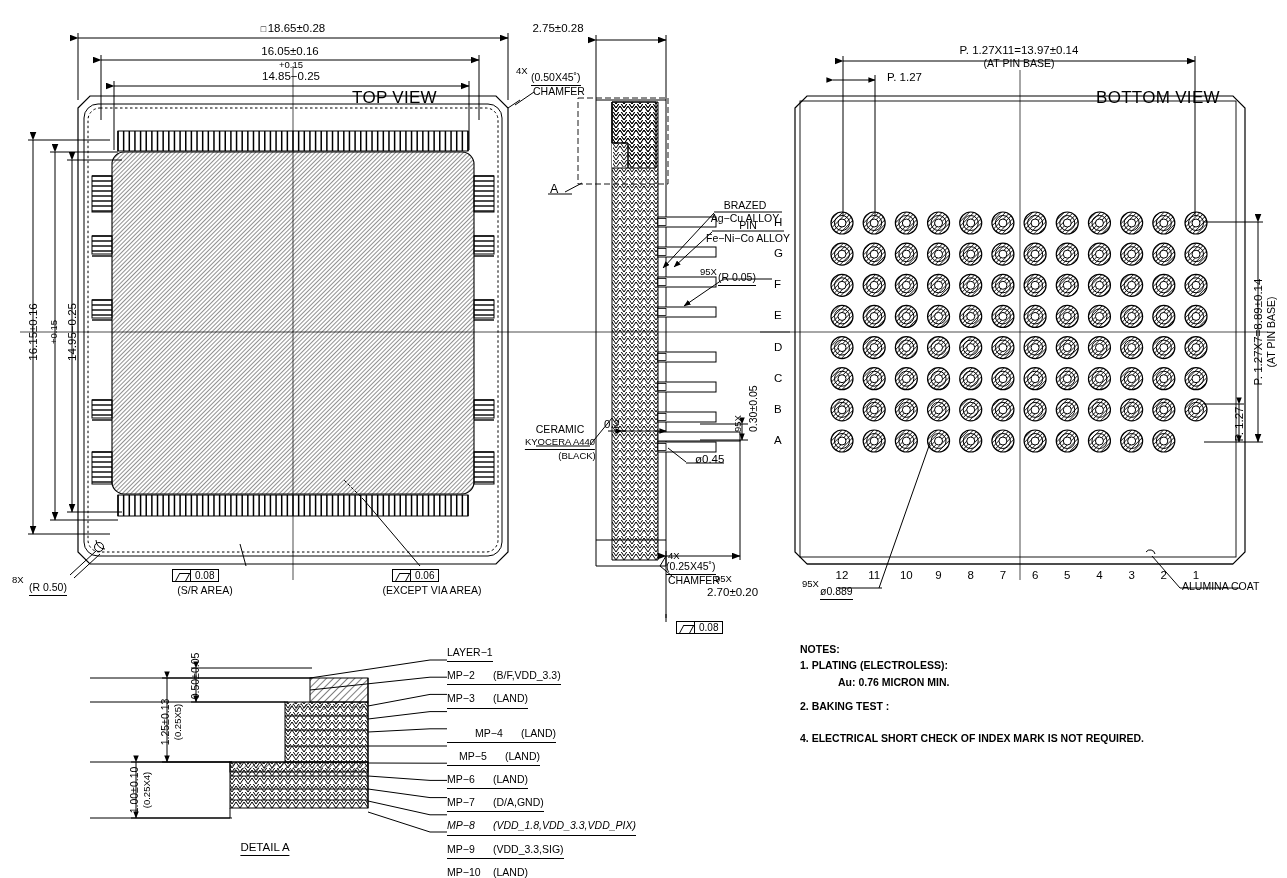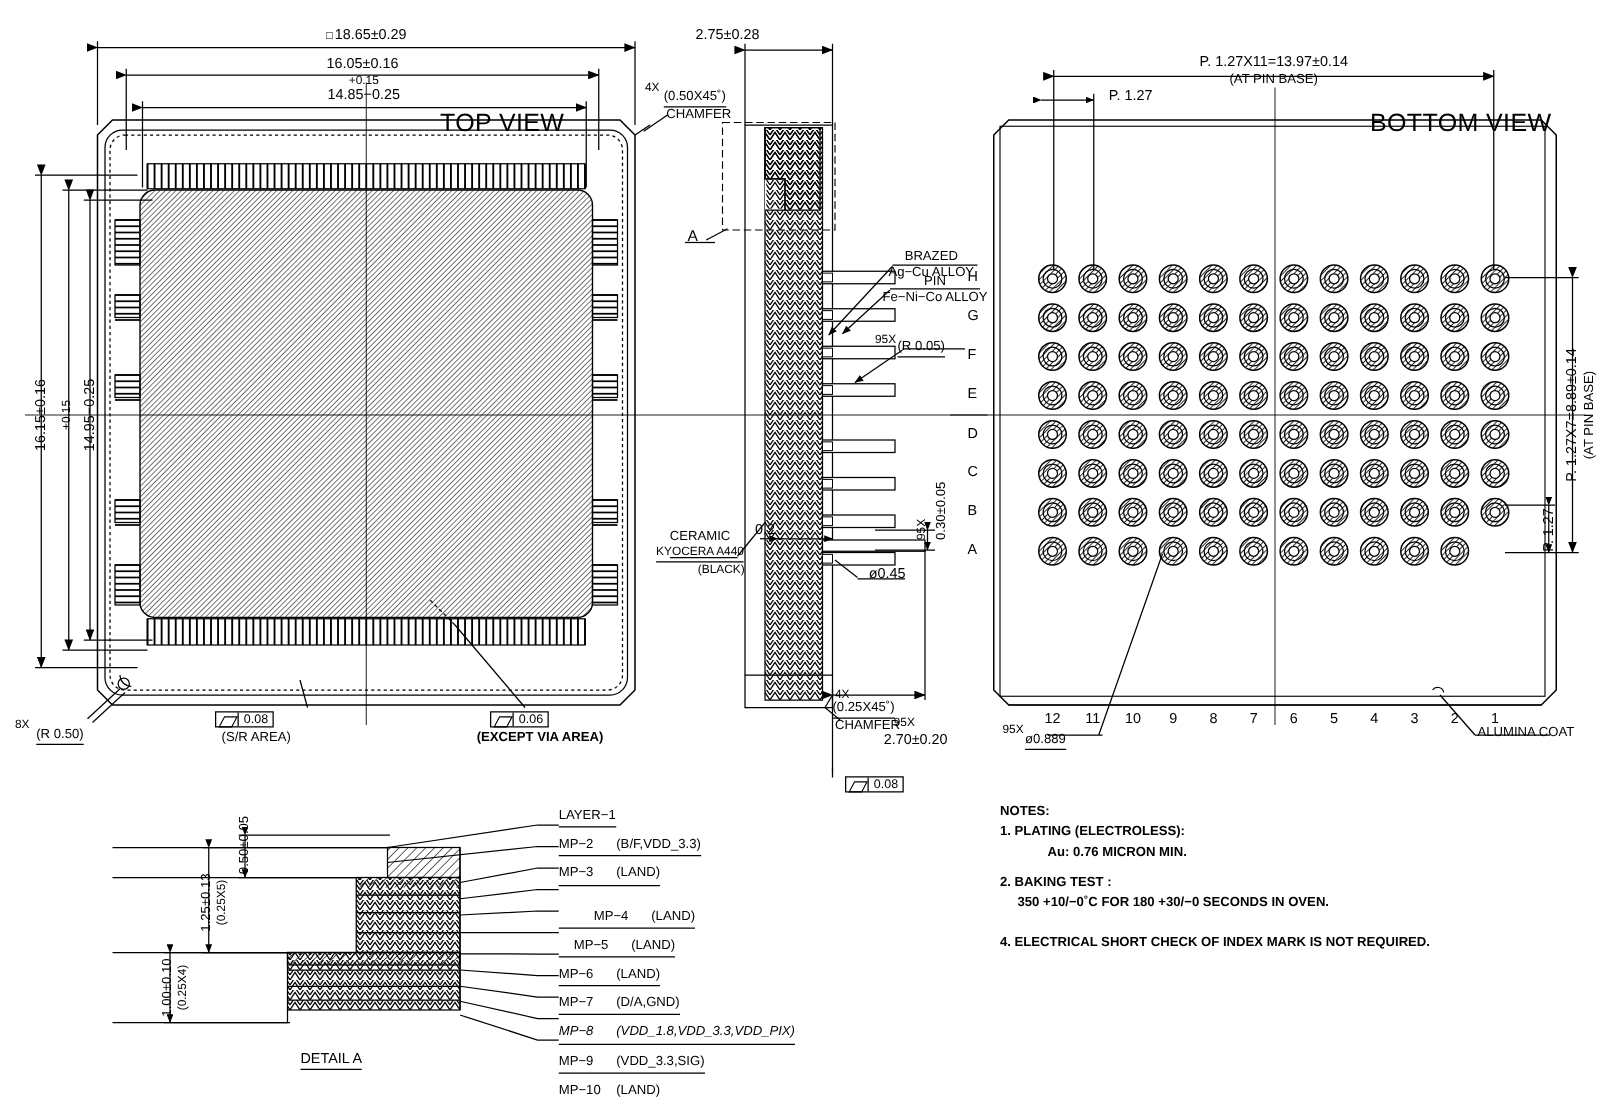--- a/index.html
+++ b/index.html
@@ -20,21 +20,21 @@
     position: absolute;
     font-family: "Liberation Sans", sans-serif;
     color: #000;
     white-space: nowrap;
     line-height: 1.12;
   }
   .s9  { font-size: 9.5px; }
   .s10 { font-size: 10.5px; }
   .s11 { font-size: 11.5px; }
   .s12 { font-size: 12.5px; }
-  .s20 { font-size: 20px; letter-spacing: .3px; }
+  .s20 { font-size: 17px; letter-spacing: .3px; }
   .ctr { text-align: center; transform: translateX(-50%); }
   .vert { transform-origin: left top; }
   .ul { border-bottom: 1px solid #000; padding-bottom: 1px; }
   .sq::before { content: "\25A1"; margin-right: 1.5px; font-size: 9px; }
   .notes { font-size: 10.5px; line-height: 1.55; font-weight: bold; }
   .fcf {
     position:absolute; display:flex; align-items:stretch;
     border:1px solid #000; height:13px;
   }
   .fcf .sym { width:18px; border-right:1px solid #000; position:relative; }
@@ -761,21 +761,21 @@
           <path d="M368,746 L430,746 L447,746" stroke="#000" fill="none" stroke-width="1"></path>
           <path d="M368,763 L430,763.2 L447,763.2" stroke="#000" fill="none" stroke-width="1"></path>
           <path d="M368,776 L430,780.4 L447,780.4" stroke="#000" fill="none" stroke-width="1"></path>
           <path d="M368,789 L430,797.6 L447,797.6" stroke="#000" fill="none" stroke-width="1"></path>
           <path d="M368,801 L430,814.8 L447,814.8" stroke="#000" fill="none" stroke-width="1"></path>
           <path d="M368,812 L430,832 L447,832" stroke="#000" fill="none" stroke-width="1"></path>
         </g>
     </g>
   </svg>
 
-  <div class="lbl s11 ctr sq" style="left:293px; top:22px;">18.65±0.29</div>
+  <div class="lbl s11 ctr sq" style="left:293px; top:22px;">18.65±0.28</div>
   <div class="lbl s11 ctr" style="left:290px; top:45px;">16.05±0.16</div>
   <div class="lbl s9 ctr" style="left:291px; top:60px;">+0.15</div>
   <div class="lbl s11 ctr" style="left:291px; top:70px;">
      <span>14.85</span><span>−0.25</span>
   </div>
   <div class="lbl s20" style="left:352px; top:88px;">TOP VIEW</div>
 
   <div class="lbl s11 vert" style="left:27px; top:332px; transform:rotate(-90deg) translateX(-50%);">16.15±0.16</div>
   <div class="lbl s9 vert" style="left:49px; top:332px; transform:rotate(-90deg) translateX(-50%);">+0.15</div>
   <div class="lbl s11 vert" style="left:66px; top:332px; transform:rotate(-90deg) translateX(-50%);">
@@ -788,23 +788,23 @@
   <div class="fcf" style="left:172px; top:569px;">
     <div class="sym"></div>
     <div class="val">0.08</div>
   </div>
   <div class="lbl s10 ctr" style="left:205px; top:585px;">(S/R  AREA)</div>
 
   <div class="fcf" style="left:392px; top:569px;">
     <div class="sym"></div>
     <div class="val">0.06</div>
   </div>
-  <div class="lbl s10 ctr" style="left:432px; top:585px;font-weight:bold;">(EXCEPT VIA AREA)</div>
-
-  <div class="lbl s11 ctr" style="left:582px; top:22px;text-align:center;">2.75±0.28</div>
+  <div class="lbl s10 ctr" style="left:432px; top:585px;">(EXCEPT VIA AREA)</div>
+
+  <div class="lbl s11 ctr" style="left:558px; top:22px;text-align:center;">2.75±0.28</div>
   <div class="lbl s9" style="left:516px; top:66px;">4X</div>
   <div class="lbl s10 ul" style="left:531px; top:72px;">(0.50X45˚)</div>
   <div class="lbl s10" style="left:533px; top:86px;">CHAMFER</div>
   <div class="lbl s12" style="left:550px; top:182px;">A</div>
 
   <div class="lbl s10 ctr" style="left:745px; top:200px;">BRAZED</div>
   <div class="lbl s10 ctr" style="left:745px; top:213px;">Ag−Cu ALLOY</div>
   <div class="lbl s10 ctr" style="left:748px; top:220px;">PIN</div>
   <div class="lbl s10 ctr" style="left:748px; top:233px;">Fe−Ni−Co ALLOY</div>
 
@@ -889,19 +889,18 @@
       <div><div style="border-bottom: 1px solid rgb(0, 0, 0); display: inline-block; margin-bottom: 5px;"><span class="nm">MP−10</span><span>(LAND)</span></div></div>
       <div><div style="border-bottom: 1px solid rgb(0, 0, 0); display: inline-block; margin-bottom: 5px;"><span class="nm">MP−11</span></div></div>
     </div>
 
   <div class="notes lbl" style="left:800px; top:641px;">
     <div>NOTES:</div>
     <div>1. PLATING (ELECTROLESS):</div>
     <div style="padding-left:38px;">Au: 0.76 MICRON MIN.</div>
     <div style="height:8px;"></div>
     <div>2. BAKING TEST :</div>
-    <div style="padding-left:14px;">350 +10/−0˚C FOR 180 +30/−0 SECONDS IN OVEN.</div>
     <div style="height:8px;"></div>
     <div style="height:8px;"></div>
     <div>4. ELECTRICAL SHORT CHECK OF INDEX MARK IS NOT REQUIRED.</div>
   </div>
 
 </div>
 
 </body></html>

